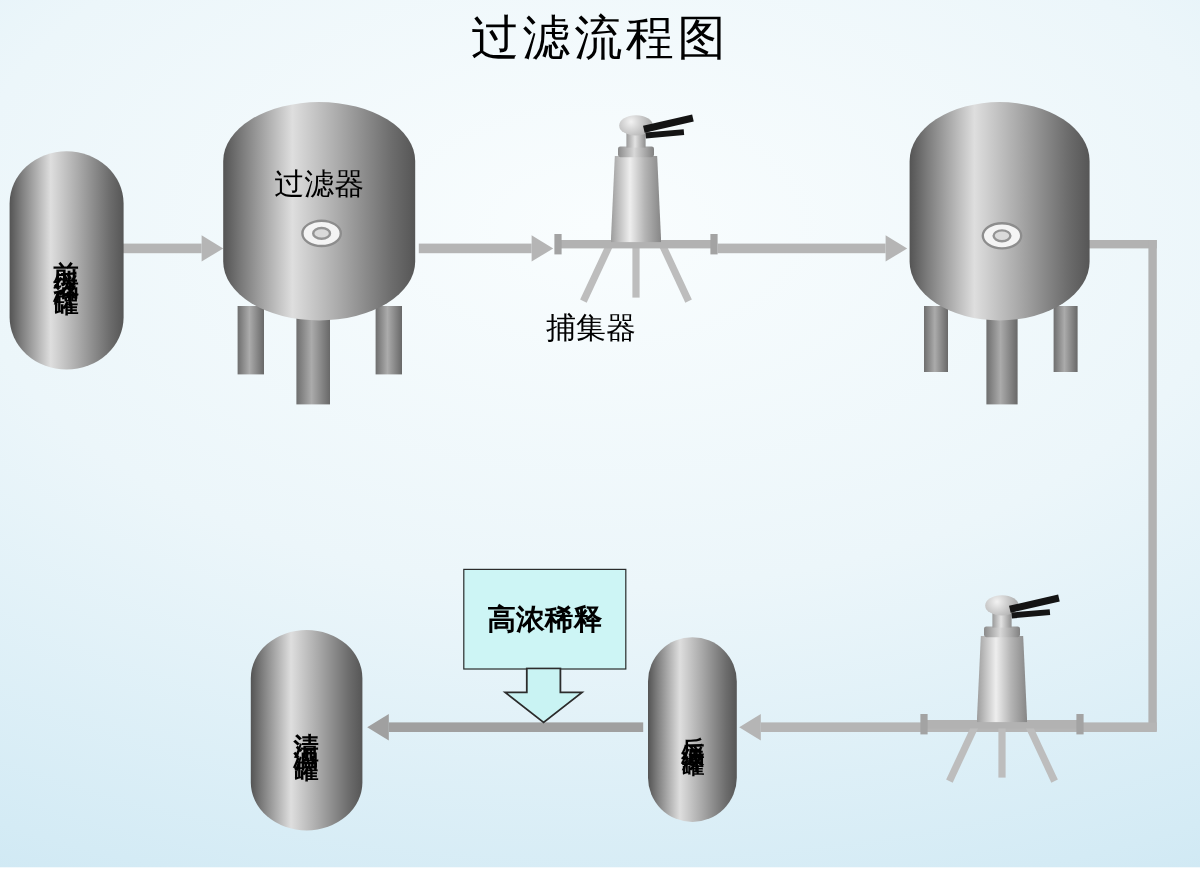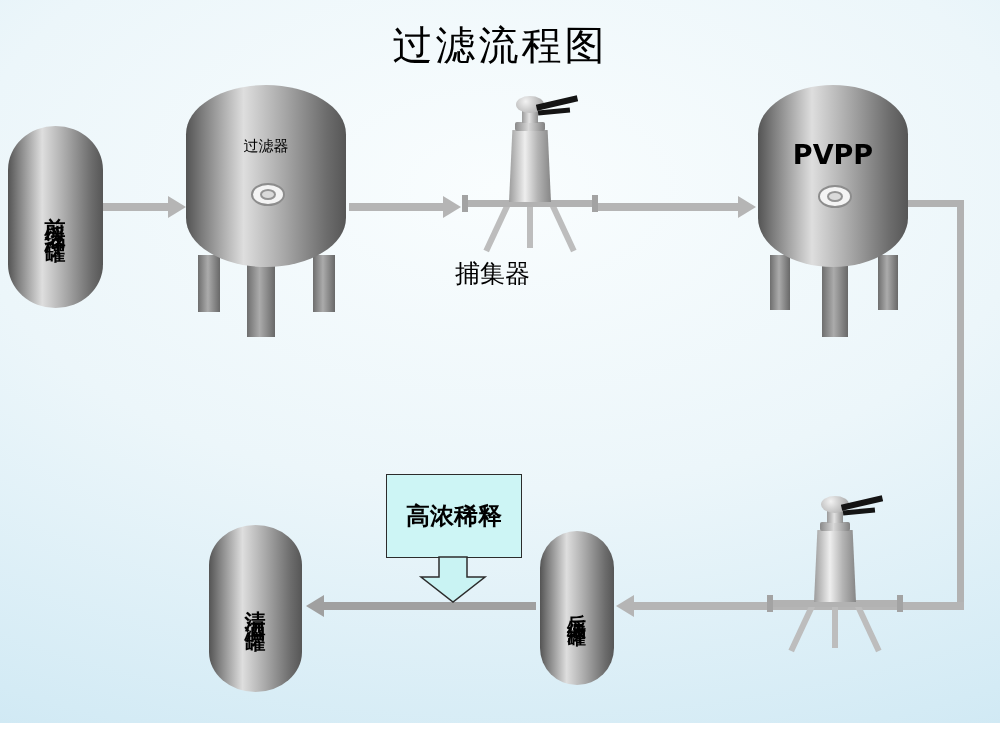--- a/index.html
+++ b/index.html
@@ -9,21 +9,21 @@
     --ink:#000;
   }
   html,body{margin:0;padding:0;background:#ffffff;}
   body{font-family:"DejaVu Serif", serif;}
   .slide{
     position:relative;width:1000px;height:723px;overflow:hidden;
     background:radial-gradient(140% 110% at 50% 26%, #f9fdfe 0%, #ecf6fa 38%, #d4ebf5 72%, #bfe0ef 100%);
   }
   .title{
     position:absolute;top:4px;left:0;width:100%;text-align:center;
-    font-size:40px;letter-spacing:3px;color:var(--ink);font-weight:500;margin-top:14px;
+    font-size:40px;letter-spacing:3px;color:var(--ink);font-weight:500;
   }
   
   .metal{
     background:linear-gradient(90deg,#545454 0%,#7c7c7c 10%,#dedede 36%,#a6a6a6 62%,#6c6c6c 88%,#565656 100%);
   }
   .tank-small{
     position:absolute;display:flex;align-items:center;justify-content:center;
     border-radius:50% / 24%;
   }
   .vessel{
@@ -102,21 +102,21 @@
   <div class="harrow" style="left:102px;top:196px;width:84px;">
     <div class="shaft"></div>
     <div class="head-r"></div>
   </div>
 
   <div class="leg" style="left:198px;top:255px;width:22px;height:57px;"></div>
   <div class="leg" style="left:247px;top:255px;width:28px;height:82px;"></div>
   <div class="leg" style="left:313px;top:255px;width:22px;height:57px;"></div>
 
   <div class="vessel metal" style="left:186px;top:85px;width:160px;height:182px;">
-    <div class="vessel-label" style="top:52px;font-size:15px;">过滤器</div>
+    <div class="vessel-label" style="top:52px;font-size:25px;">过滤器</div>
     <div class="port" style="left:65px;top:98px;">
       <div class="port-inner"></div>
     </div>
   </div>
 
   <div class="harrow" style="left:349px;top:196px;width:112px;">
     <div class="shaft"></div>
     <div class="head-r"></div>
   </div>
 
@@ -139,21 +139,20 @@
   <div class="harrow" style="left:598px;top:196px;width:158px;">
     <div class="shaft"></div>
     <div class="head-r"></div>
   </div>
 
   <div class="leg" style="left:770px;top:255px;width:20px;height:55px;"></div>
   <div class="leg" style="left:822px;top:255px;width:26px;height:82px;"></div>
   <div class="leg" style="left:878px;top:255px;width:20px;height:55px;"></div>
 
   <div class="vessel metal" style="left:758px;top:85px;width:150px;height:182px;">
-    <div class="vessel-label" style="top:54px;font-size:27px;font-weight:700;font-family:'DejaVu Sans',sans-serif;">PVPP</div>
     <div class="port" style="left:60px;top:100px;">
       <div class="port-inner"></div>
     </div>
   </div>
 
   <div class="pipe" style="left:904px;top:200px;width:60px;height:7px;"></div>
   <div class="pipe" style="left:957px;top:200px;width:7px;height:409px;"></div>
 
   <div class="harrow" style="left:616px;top:595px;width:348px;">
     <div class="head-l"></div>

